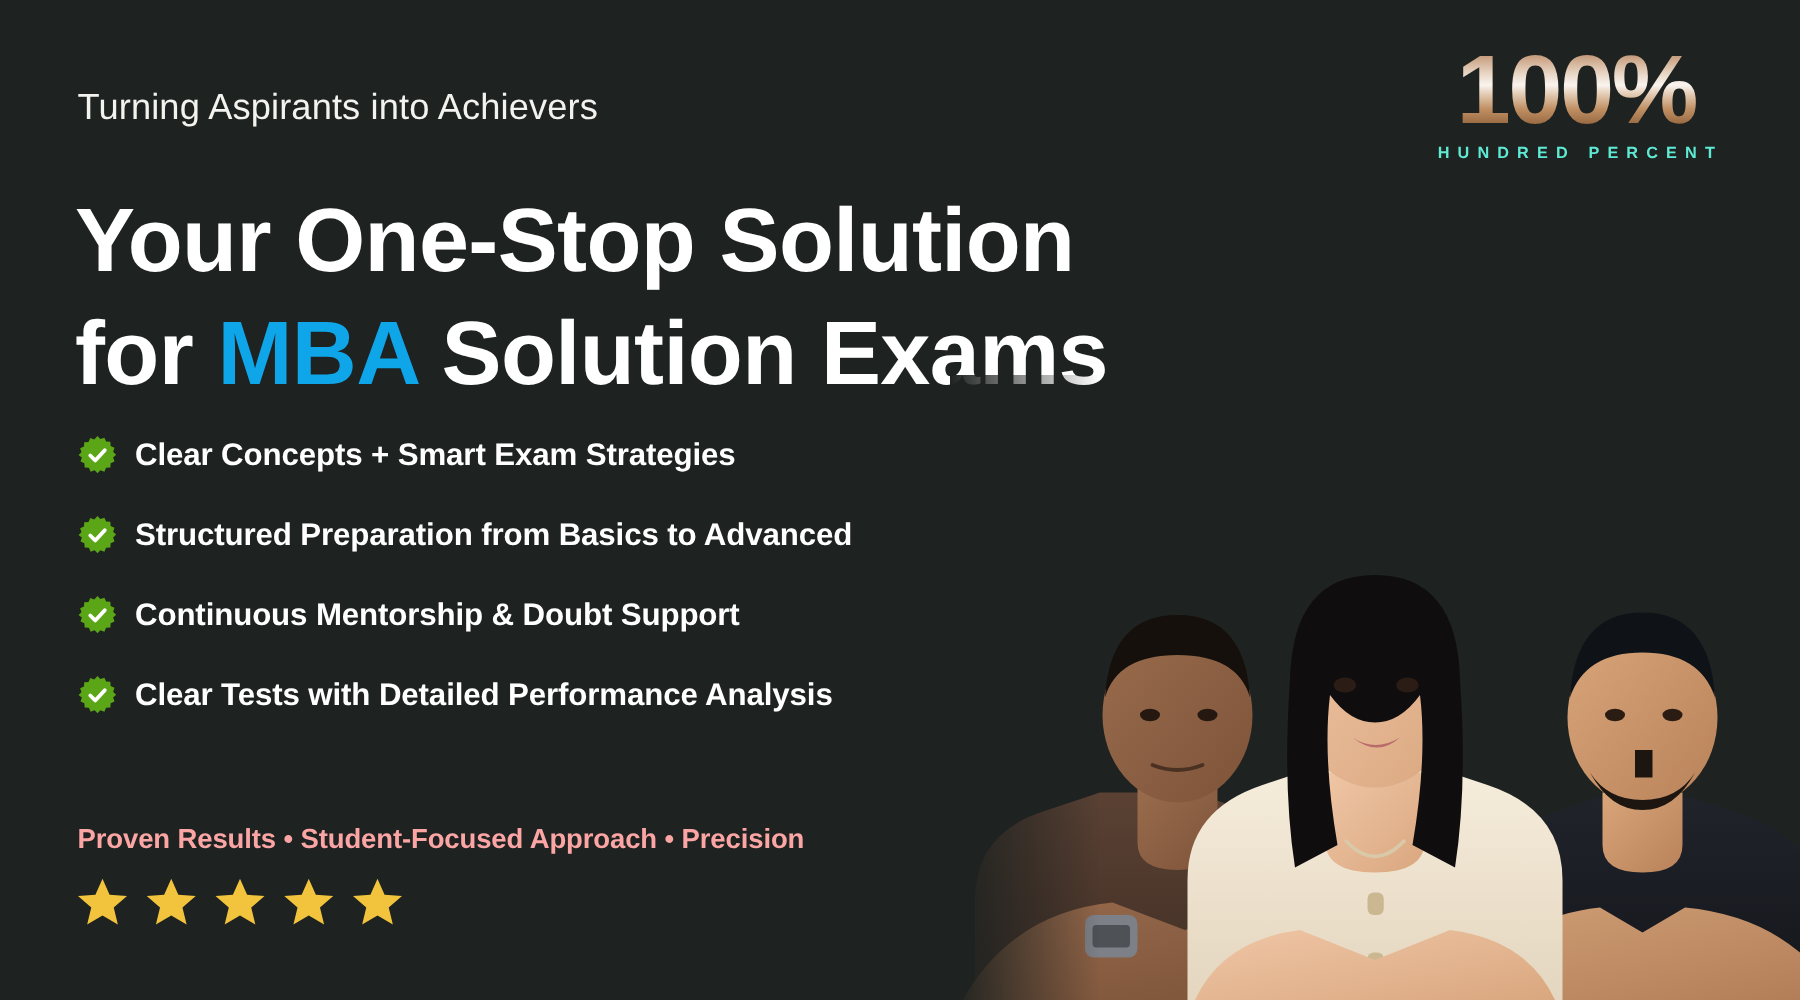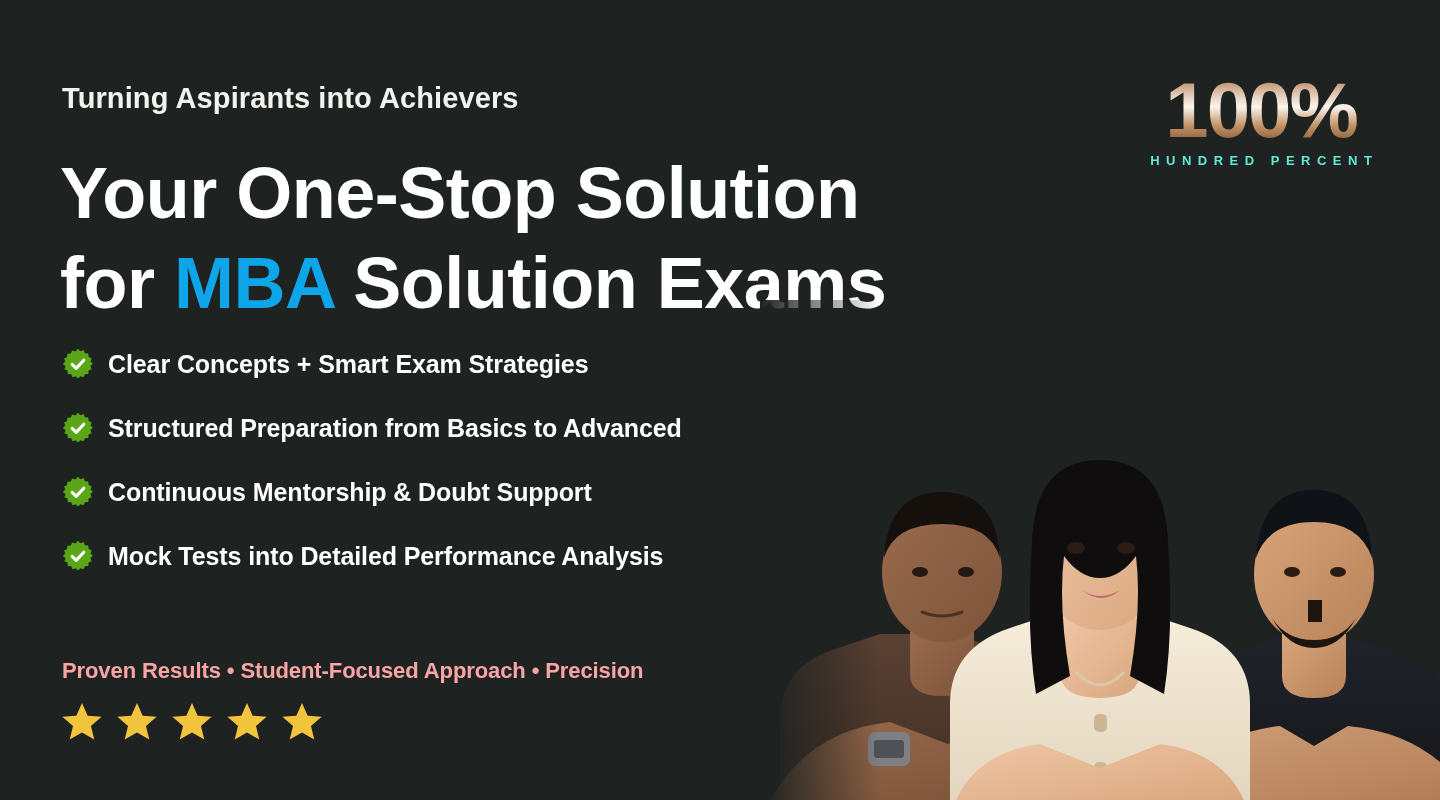--- a/index.html
+++ b/index.html
@@ -38,40 +38,38 @@
       #faf4ef 46%,
       #e3cbb4 56%,
       #c08f63 72%,
       #9a6b44 88%,
       #caa184 100%);
     -webkit-background-clip:text;
     background-clip:text;
     color:transparent;
     -webkit-text-fill-color:transparent;
     display:inline-block;
-    margin-top:39px;
   }
   .logo-sub {
     margin-top:6px;
     font-size:13px;
     font-weight:700;
     letter-spacing:6.5px;
     color:#5eead4;
     text-indent:6.5px;
   }
 
   
   .tagline {
     position:absolute;
     left:62px; top:70px;
     font-size:29px;
-    font-weight:700;
+    font-weight:400;
     color:#f2f2ef;
     letter-spacing:0.1px;
-    margin-top:12px;
   }
   .headline {
     position:absolute;
     left:60px; top:148px;
     font-size:72px;
     font-weight:700;
     line-height:1.25;
     color:#ffffff;
     letter-spacing:-0.5px;
     white-space:nowrap;
@@ -190,21 +188,21 @@
       <span class="feature-text">Continuous Mentorship &amp; Doubt Support</span>
     </li>
 
     <li class="feature">
       <span class="badge">
         <svg viewBox="0 0 32 32" aria-hidden="true">
           <path fill="#5ba617" d="M16 0.8l2.3 2.4 3.2-1.1 1.4 3.1 3.4 0.2 0.2 3.4 3.1 1.4-1.1 3.2 2.4 2.3-2.4 2.3 1.1 3.2-3.1 1.4-0.2 3.4-3.4 0.2-1.4 3.1-3.2-1.1-2.3 2.4-2.3-2.4-3.2 1.1-1.4-3.1-3.4-0.2-0.2-3.4-3.1-1.4 1.1-3.2L0.8 16l2.4-2.3-1.1-3.2 3.1-1.4 0.2-3.4 3.4-0.2 1.4-3.1 3.2 1.1z"></path>
           <path fill="none" stroke="#ffffff" stroke-width="3.1" stroke-linecap="round" stroke-linejoin="round" d="M10.2 16.4l4 4 7.6-8.2"></path>
         </svg>
       </span>
-      <span class="feature-text">Mock Tests into Detailed Performance Analysis</span>
+      <span class="feature-text">Clear Tests with Detailed Performance Analysis</span>
     </li>
 
   </ul>
 
   <div class="proof">Proven Results • Student-Focused Approach • Precision</div>
 
   <div class="stars">
     <span class="star">
         <svg viewBox="0 0 24 24" aria-hidden="true">
           <path fill="#f2c33c" d="M12 1.6l3.1 7.0 7.6 0.6-5.8 5.0 1.8 7.4L12 17.7 5.3 21.6l1.8-7.4L1.3 9.2l7.6-0.6z"></path>

